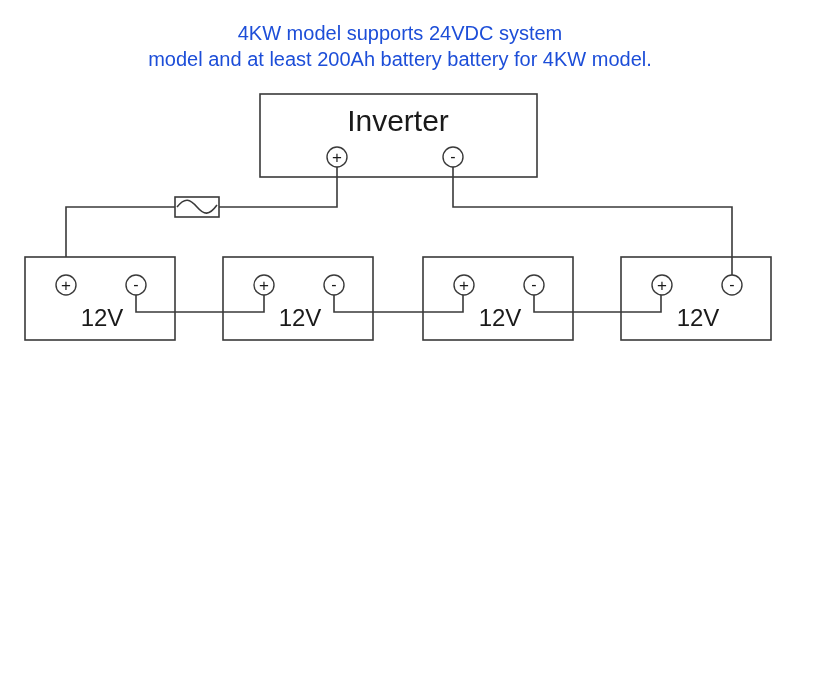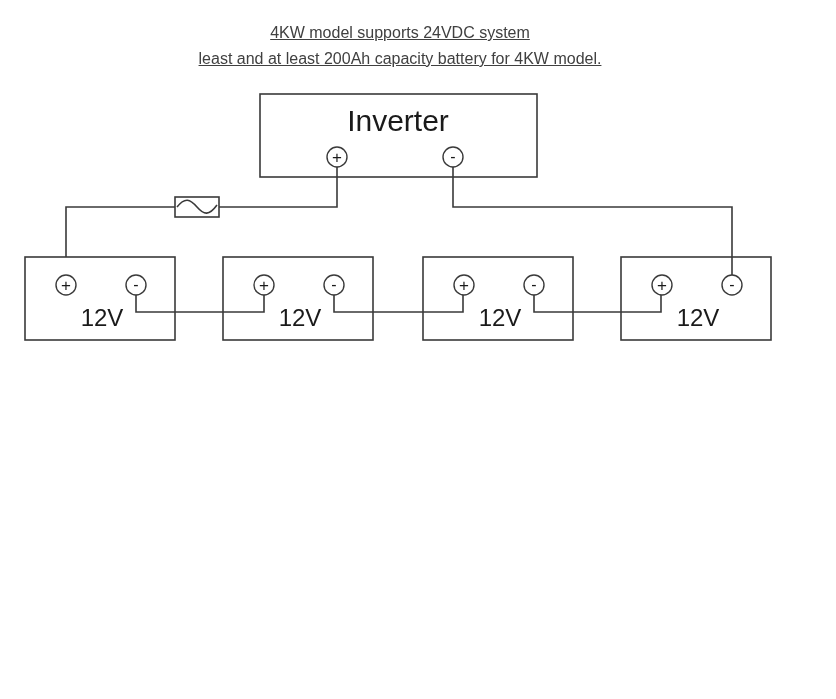--- a/index.html
+++ b/index.html
@@ -1,29 +1,29 @@
 <!DOCTYPE html>
 <html><head>
 <meta charset="utf-8">
 <style>
   html, body { margin: 0; padding: 0; background: #ffffff; }
   body { width: 836px; height: 699px; position: relative; overflow: hidden; font-family: "Liberation Sans", sans-serif; }
-  .caption { position: absolute; left: 0; width: 800px; text-align: center; color: #404040; font-size: 16px; line-height: 26px; text-decoration: underline; }
+  .caption { position: absolute; left: 0; width: 800px; text-align: center; color: #1d4ed8; font-size: 20px; line-height: 26px; }
   .cap1 { top: 20px; }
   .cap2 { top: 46px; }
   svg { position: absolute; left: 0; top: 0; }
   .stroke { stroke: #3a3a3a; stroke-width: 1.6; fill: none; }
   .term { stroke: #3a3a3a; stroke-width: 1.4; fill: #ffffff; }
   .lbl { font-family: "Liberation Sans", sans-serif; fill: #1a1a1a; }
 </style>
 </head>
 <body>
 
 <div class="caption cap1">4KW model supports 24VDC system</div>
-<div class="caption cap2">least and at least 200Ah capacity battery for 4KW model.</div>
+<div class="caption cap2">model and at least 200Ah battery battery for 4KW model.</div>
 
 <svg width="836" height="699">
 
   <g>
 
     <polyline class="stroke" points="337,165 337,207 219,207"></polyline>
     <polyline class="stroke" points="175,207 66,207 66,257"></polyline>
 
     <polyline class="stroke" points="453,165 453,207 732,207 732,279"></polyline>
 

